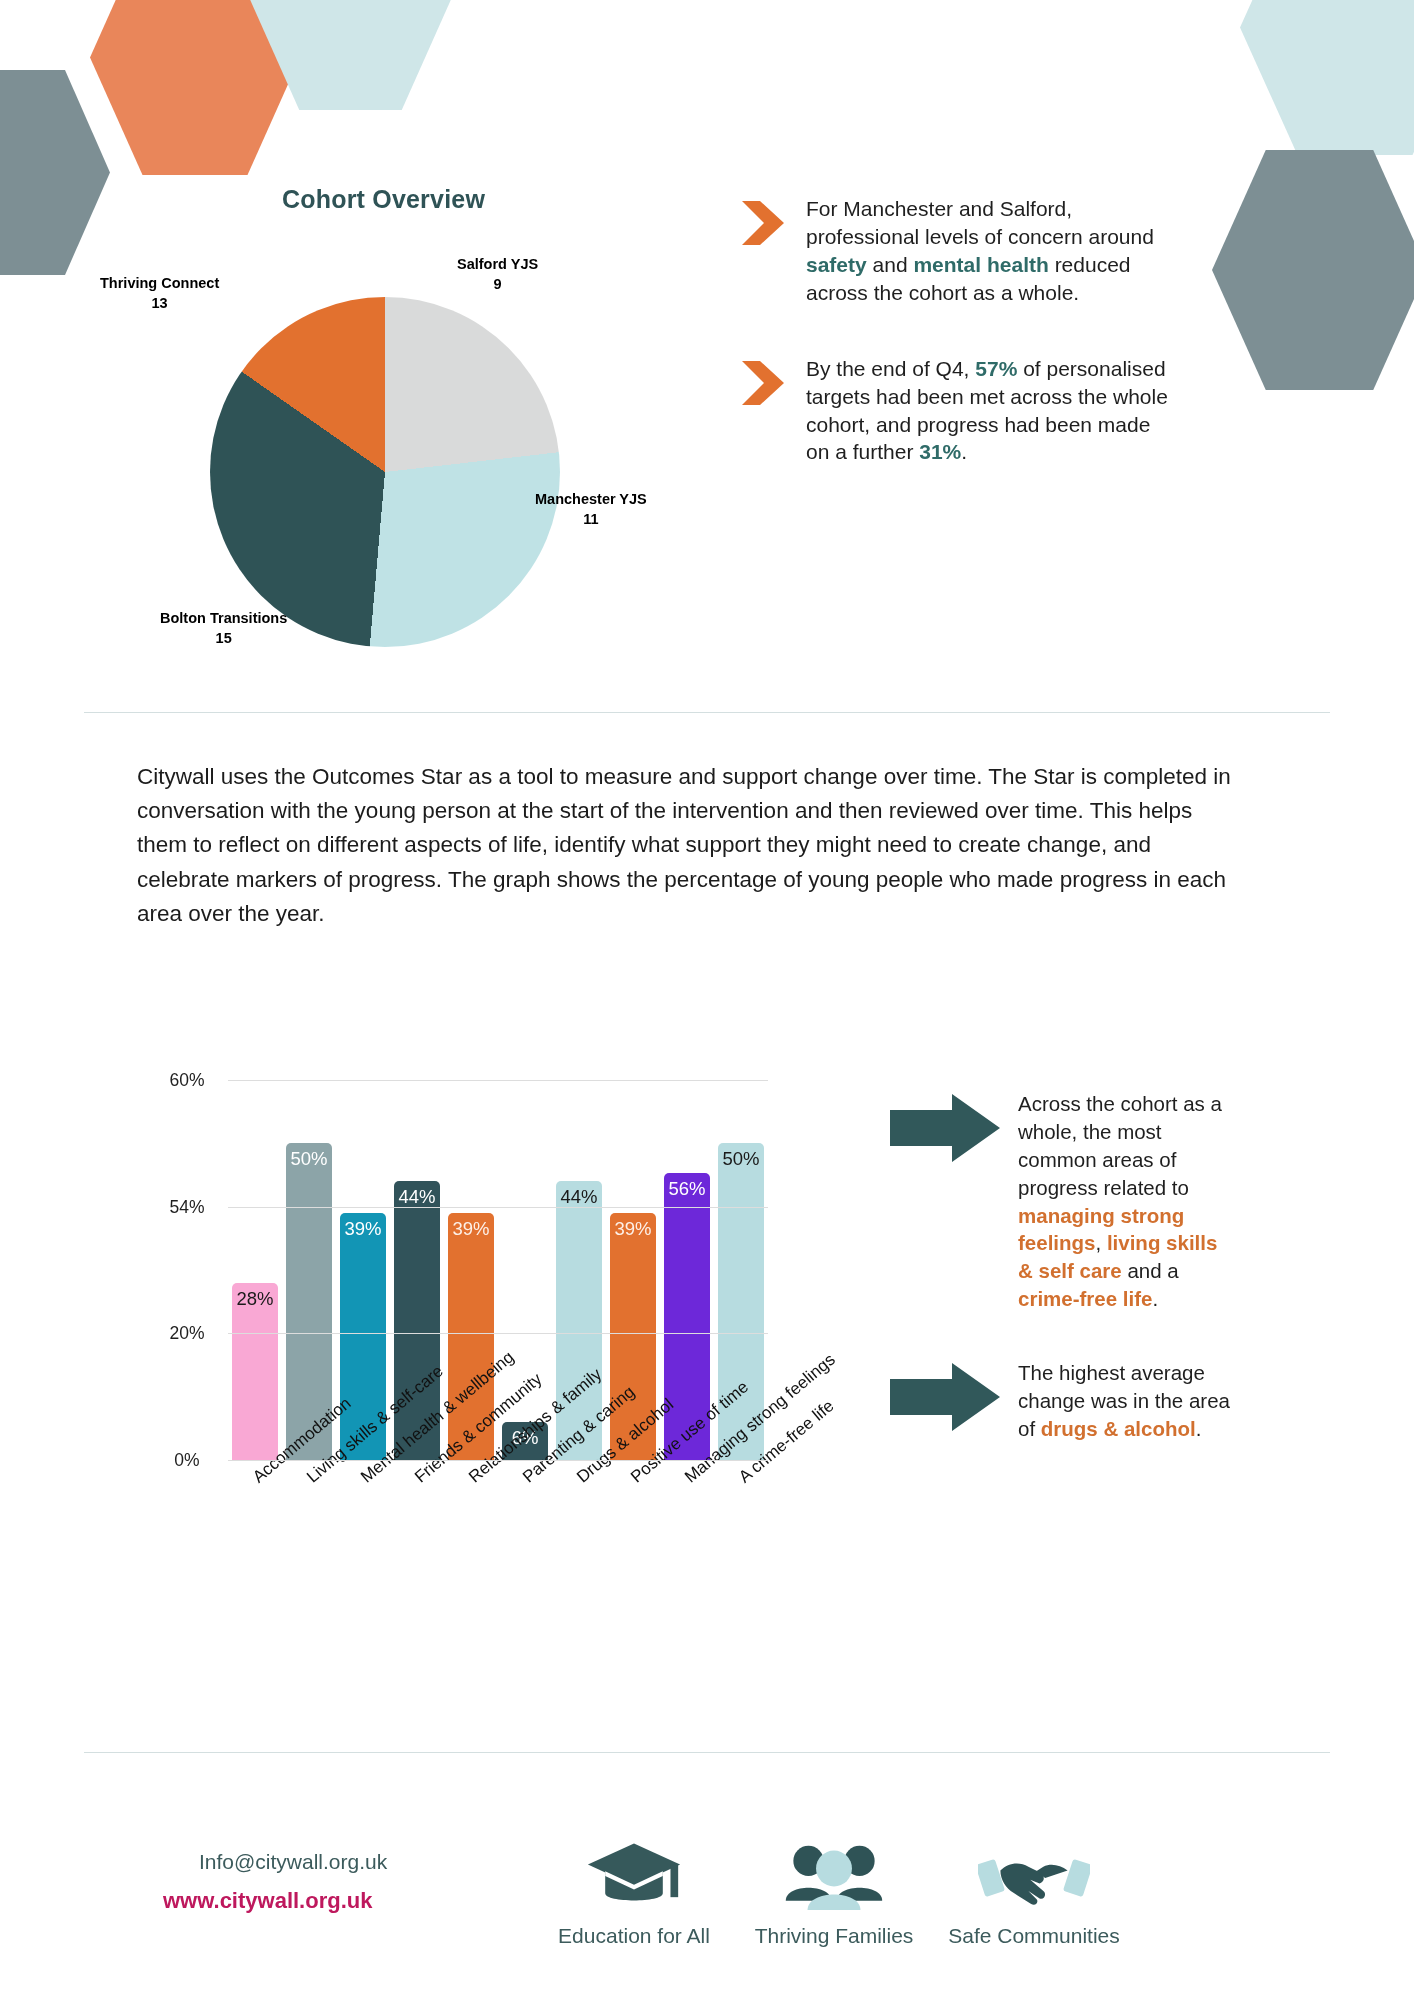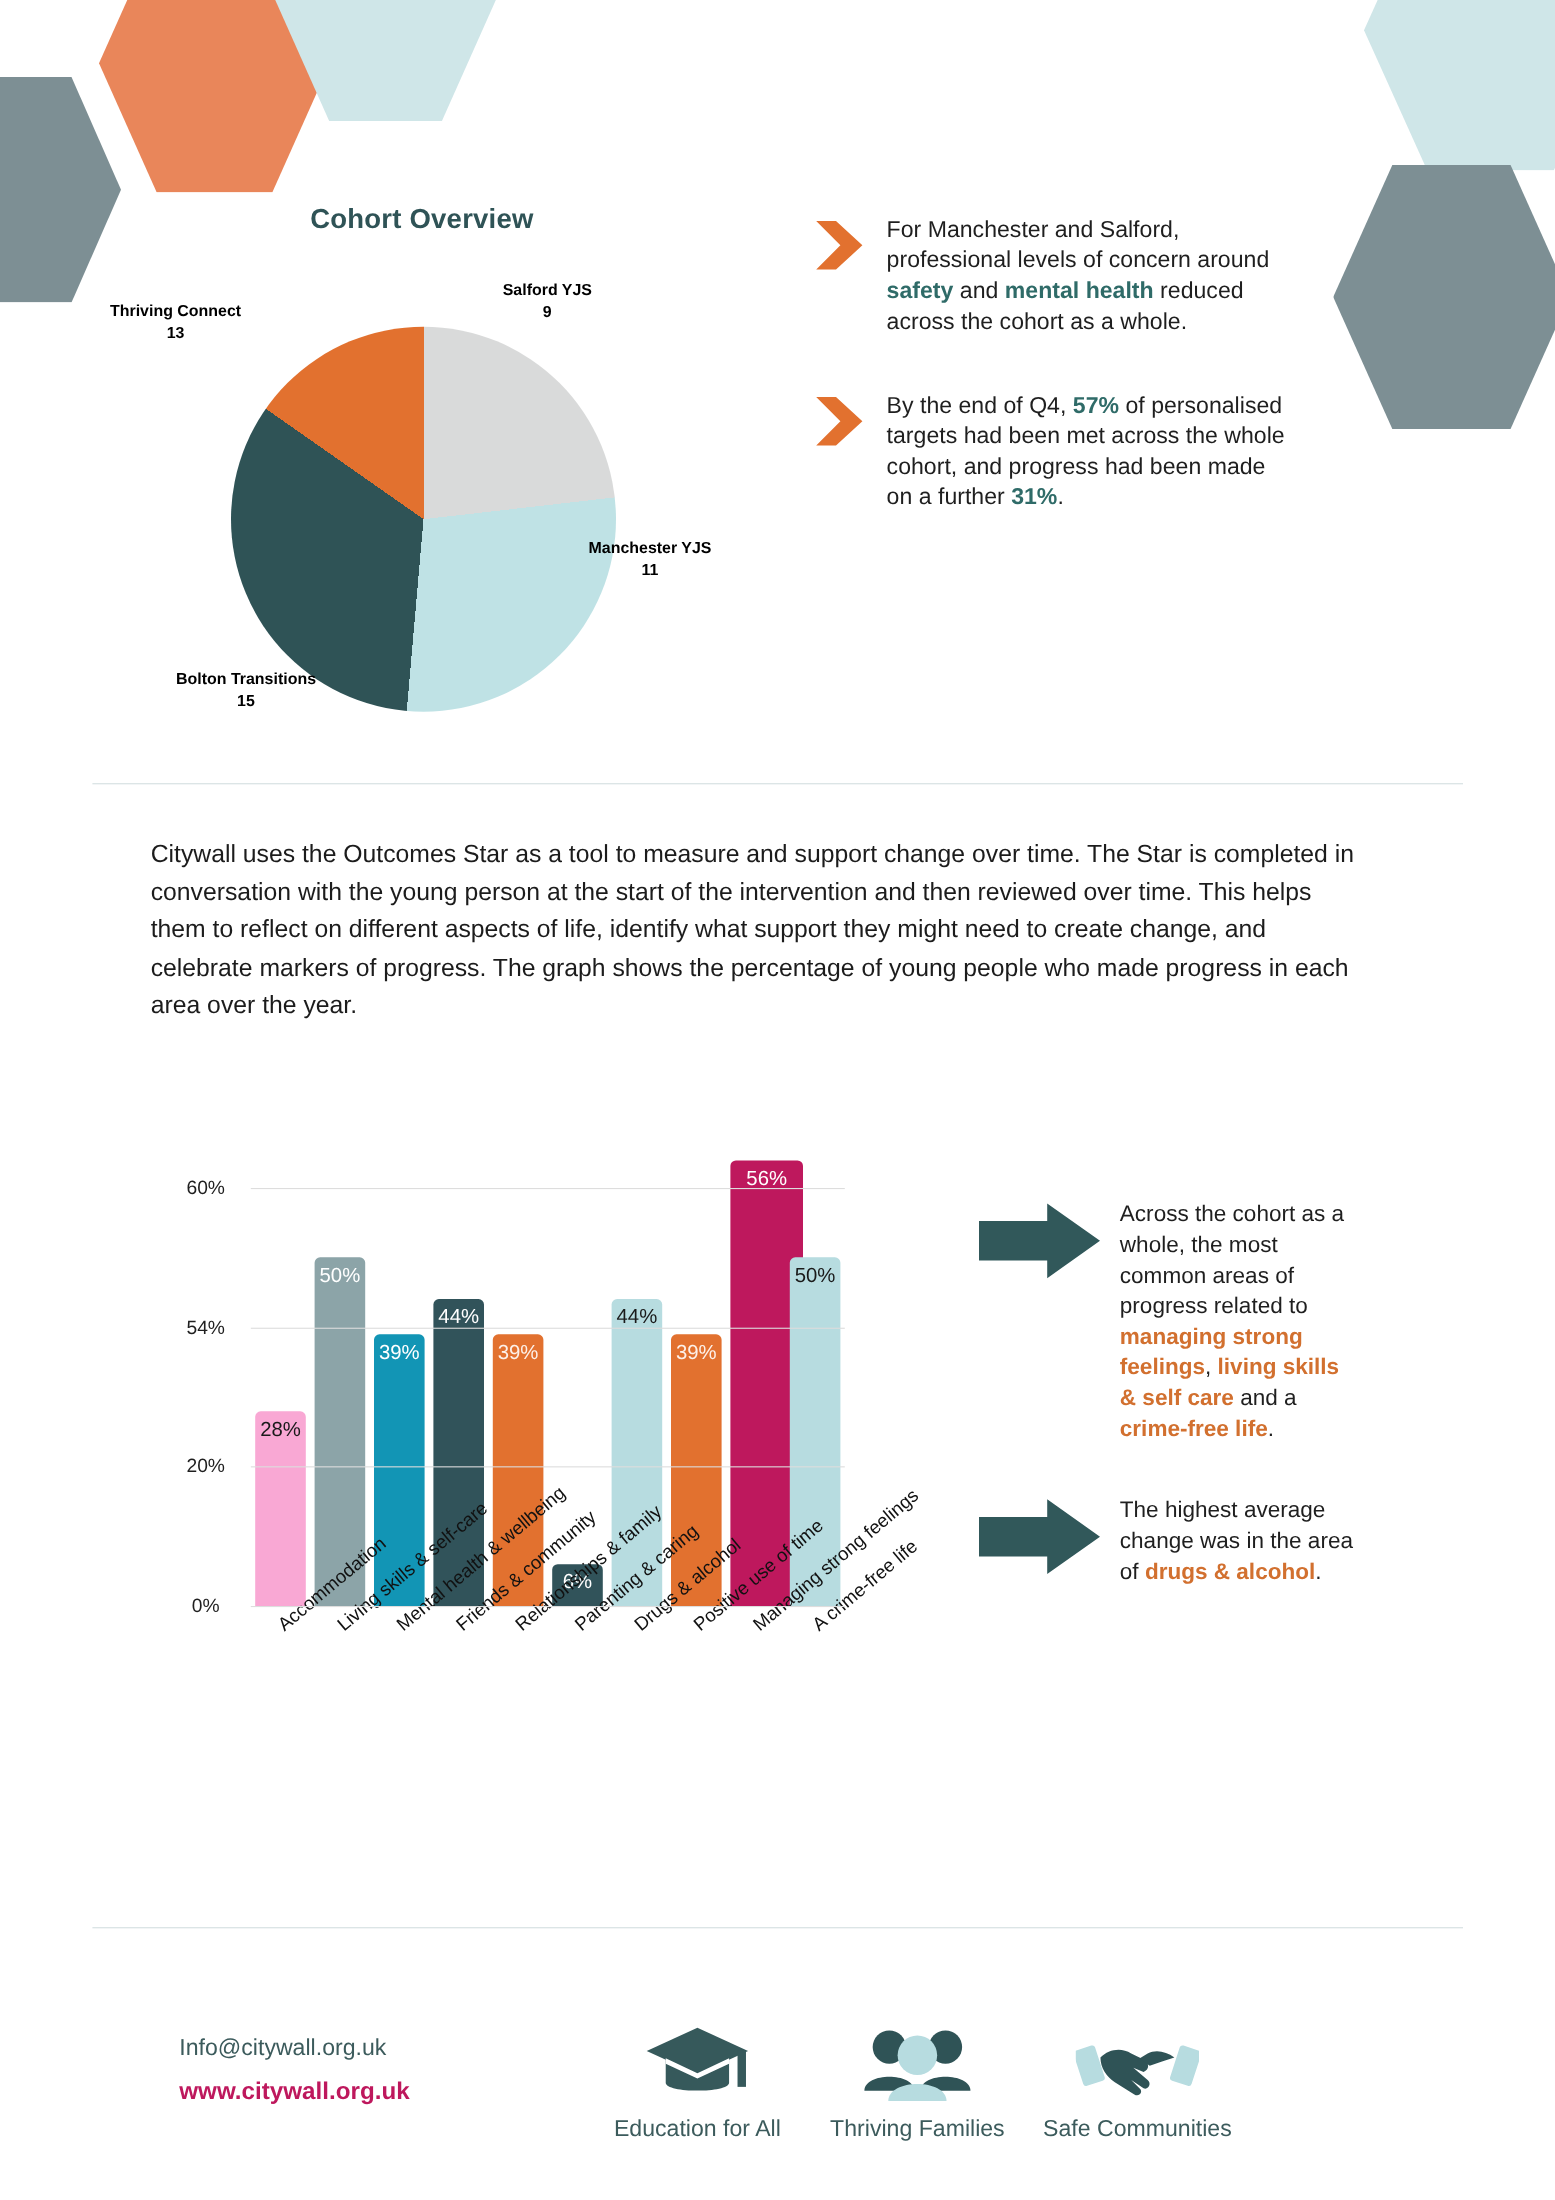--- a/index.html
+++ b/index.html
@@ -63,21 +63,21 @@
   
   .annos{position:absolute;left:890px;top:1090px;width:340px;}
   .anno{display:flex;align-items:flex-start;margin-bottom:46px;}
   .arrow{flex:0 0 auto;width:110px;height:72px;margin-right:18px;margin-top:2px;}
   .atxt{font-size:20.5px;line-height:1.36;color:#1f1f1f;}
   .hl-or{color:#d2702f;font-weight:bold;}
 
   
   .footer{position:absolute;left:0;top:1820px;width:1414px;height:160px;}
   .f-contact{position:absolute;left:163px;top:30px;}
-  .f-email{font-size:21px;color:#3c5b5c;margin-bottom:14px;}
+  .f-email{font-size:21px;color:#3c5b5c;margin-bottom:14px;margin-left:36px;}
   .f-web{font-size:22px;font-weight:bold;color:#be185d;}
   .f-item{position:absolute;text-align:center;width:230px;}
   .f-ico{height:84px;display:flex;align-items:flex-end;justify-content:center;margin-bottom:10px;}
   .f-cap{font-size:21px;color:#3c5b5c;}
   .fi1{left:519px;top:10px;}
   .fi2{left:719px;top:10px;}
   .fi3{left:919px;top:10px;}
 </style>
 </head>
 <body>
@@ -156,21 +156,21 @@
       </div>
       <div class="bar" style="left: 274px; height: 38px; background: rgb(49, 83, 90);">
         <div class="bval" style="color: rgb(255, 255, 255);">6%</div>
       </div>
       <div class="bar" style="left: 328px; height: 278.667px; background: rgb(183, 220, 224);">
         <div class="bval" style="color: rgb(26, 26, 26);">44%</div>
       </div>
       <div class="bar" style="left: 382px; height: 247px; background: rgb(226, 113, 47);">
         <div class="bval" style="color: rgb(253, 240, 232);">39%</div>
       </div>
-      <div class="bar" style="left: 436px; height: 405px; background: #be185d; padding-left: 20px;">
+      <div class="bar" style="left: 436px; height: 287px; background: #6d28d9;">
         <div class="bval" style="color: rgb(255, 255, 255);">56%</div>
       </div>
       <div class="bar" style="left: 490px; height: 316.667px; background: rgb(183, 220, 224);">
         <div class="bval" style="color: rgb(26, 26, 26);">50%</div>
       </div>
     </div>
   <div class="xlabels" id="xlabels">
       <div class="xlab" style="left: 21px; top: 8px;">Accommodation</div>
       <div class="xlab" style="left: 75px; top: 8px;">Living skills &amp; self-care</div>
       <div class="xlab" style="left: 129px; top: 8px;">Mental health &amp; wellbeing</div>

